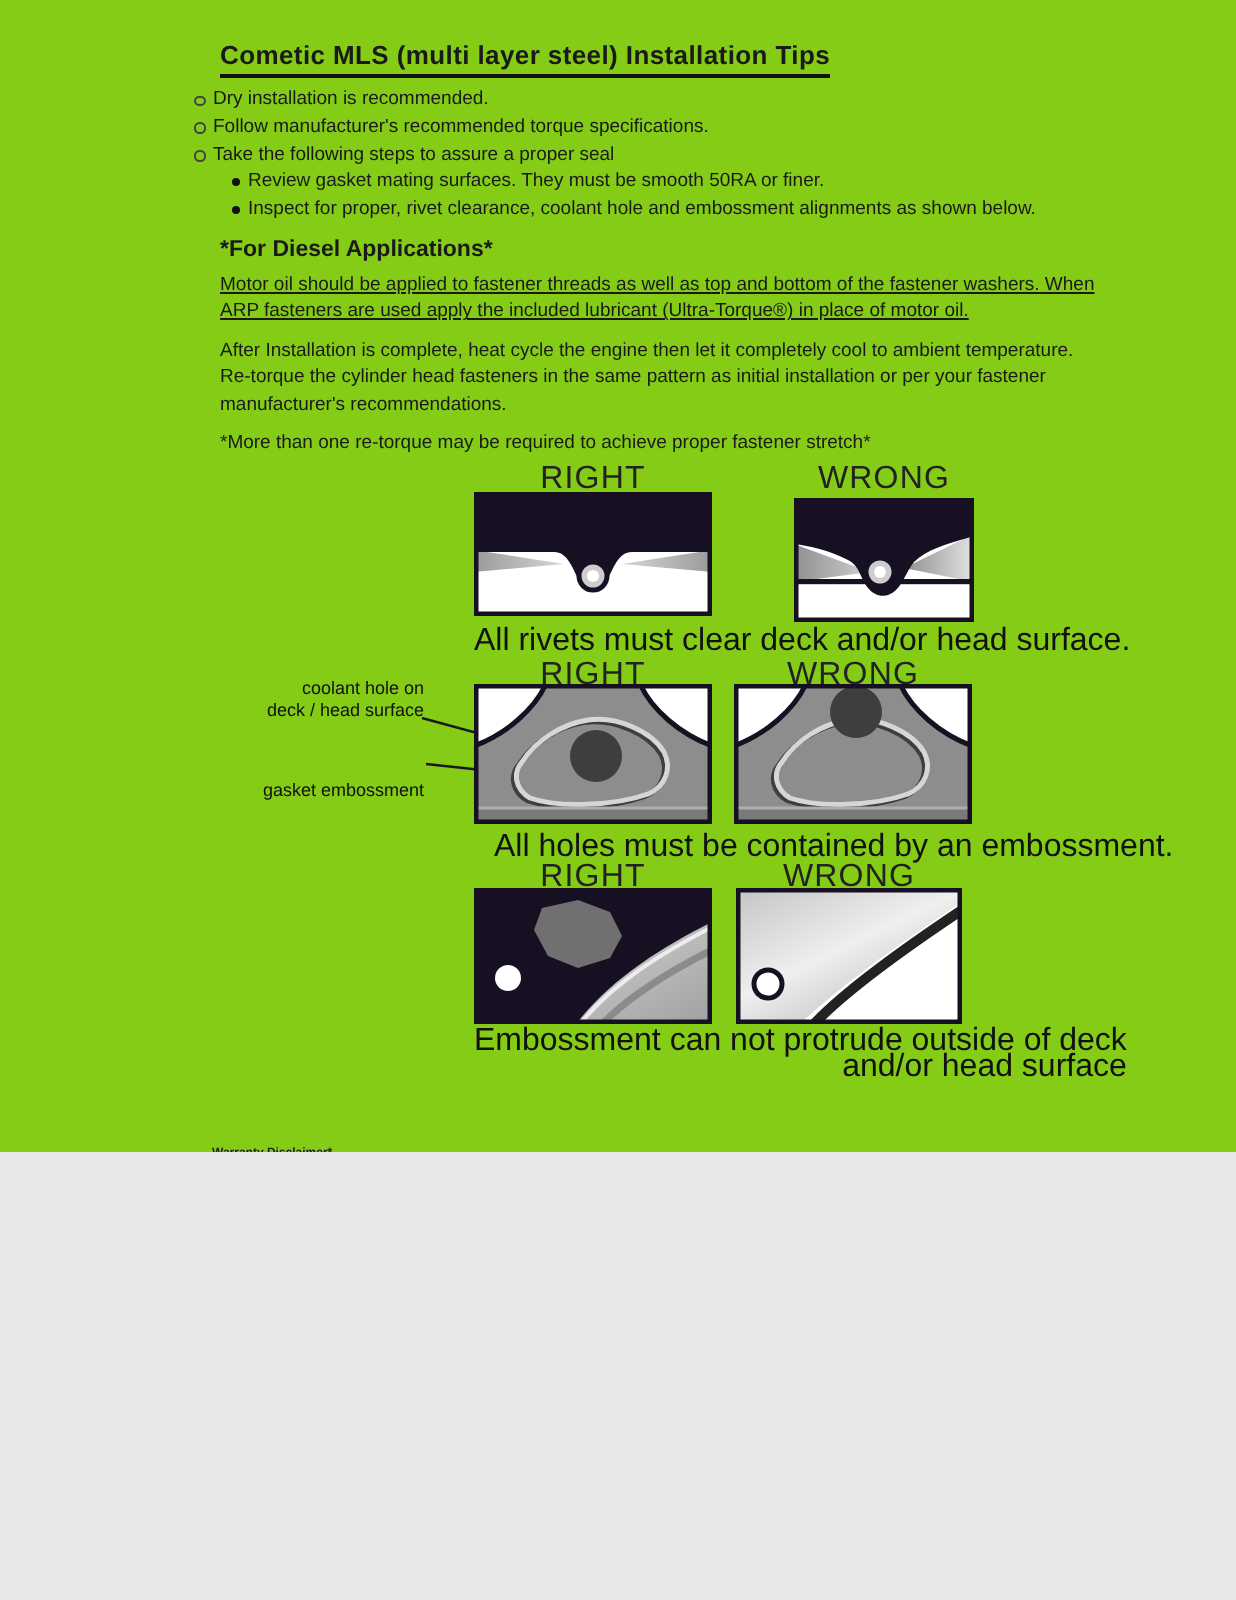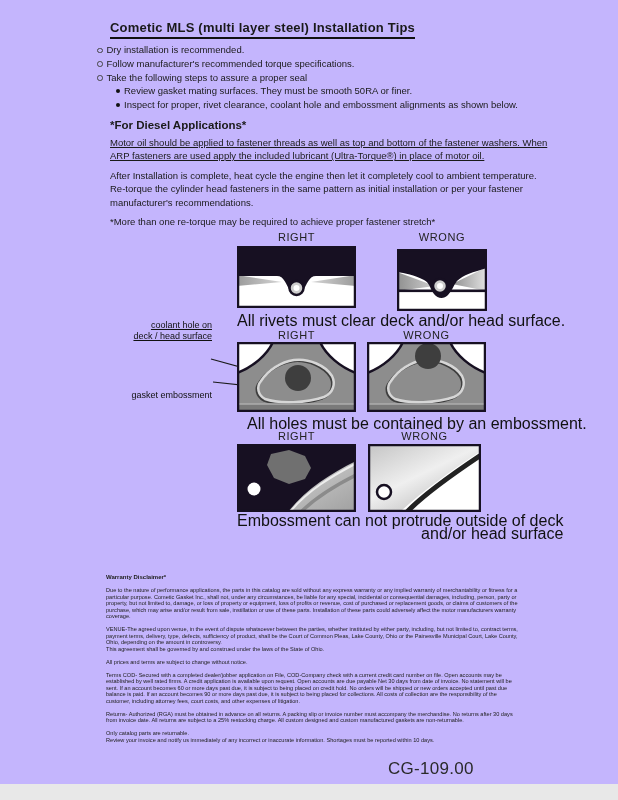--- a/index.html
+++ b/index.html
@@ -1,36 +1,36 @@
 <!DOCTYPE html>
 <html><head>
 <meta charset="utf-8">
 <style>
   html,body{margin:0;padding:0;background:#e8e8e8;}
   .page{
-    position:relative;width:618px;height:784px;background:#c4b5fd;
+    position:relative;width:618px;height:576px;background:#84cc16;
     font-family:"Liberation Sans", sans-serif;color:#1a1a1a;overflow:hidden;
     margin:0 auto;
   }
   .abs{position:absolute;}
   .title{
     left:110px;top:20px;font-size:13px;font-weight:bold;
     border-bottom:2px solid #111;padding-bottom:2px;letter-spacing:.2px;
   }
   .bullets{left:97px;top:43px;width:470px;font-size:9.5px;line-height:13.8px;}
   .bullet-row{display:flex;align-items:flex-start;}
   .b1{flex:0 0 auto;width:3.5px;height:3.5px;border:1px solid #444;border-radius:50%;margin:4.5px 4px 0 0;}
   .sub{margin-left:19px;}
   .b2{flex:0 0 auto;width:4px;height:4px;background:#111;border-radius:50%;margin:4.5px 4px 0 0;}
   .diesel-h{left:110px;top:119px;font-size:11.5px;font-weight:bold;}
   .para{left:110px;width:442px;font-size:9.5px;line-height:13.4px;}
   .p1{top:136px;text-decoration:underline;}
   .p2{top:169px;}
   .p3{top:215px;}
-  .rw-label{font-size:11px;letter-spacing:.6px;text-align:center;color:#222;}
+  .rw-label{font-size:16px;letter-spacing:.6px;text-align:center;color:#222;}
   .caption{font-size:16px;color:#111;text-align:right;}
   .cap3{white-space:pre-line;line-height:12.5px;}
   .ann{width:112px;left:100px;text-align:right;font-size:9px;line-height:11px;white-space:pre-line;color:#111;}
   .diag{display:block;}
   .disc{left:106px;top:574px;width:412px;font-size:5.6px;line-height:6.5px;color:#222;}
   .disc-h{font-weight:bold;font-size:6px;margin:0 0 6.5px 0;}
   .disc p{margin:0 0 6.5px 0;white-space:pre-line;}
   .footer-code{left:388px;top:759px;font-size:17px;color:#2a2a2a;letter-spacing:.3px;}
 </style>
 </head>
@@ -110,21 +110,21 @@
     <circle cx="43" cy="37" r="7" fill="#cdcdcd" stroke="#171022" stroke-width="2.5"></circle>
     <circle cx="43" cy="37" r="3" fill="#ffffff"></circle>
     <rect x="1" y="1" width="88" height="60" fill="none" stroke="#171022" stroke-width="2.5"></rect>
   </svg>
 
   <div class="abs caption" style="left:237px;top:312px;">All rivets must clear deck and/or head surface.</div>
 
   <div class="abs rw-label" style="left:237px;top:329px;width:119px;">RIGHT</div>
   <div class="abs rw-label" style="left:367px;top:329px;width:119px;">WRONG</div>
 
-  <div class="abs ann" style="top:320px;text-decoration:underline;">coolant hole on
+  <div class="abs ann" style="top:339px;">coolant hole on
 deck / head surface</div>
   <div class="abs ann" style="top:376px;margin-top:14px;">gasket embossment</div>
 
   <svg class="abs" style="left:208px;top:352px;" width="92" height="42" viewBox="0 0 92 42">
     <line x1="3" y1="7" x2="80" y2="28" stroke="#1a1a1a" stroke-width="1.2"></line>
     <line x1="5" y1="30" x2="52" y2="35" stroke="#1a1a1a" stroke-width="1.2"></line>
   </svg>
 
   <svg class="abs diag" style="left:237px;top:342px;" width="119" height="70" viewBox="0 0 119 70">
     <rect width="119" height="70" fill="#8d8d8d"></rect>

